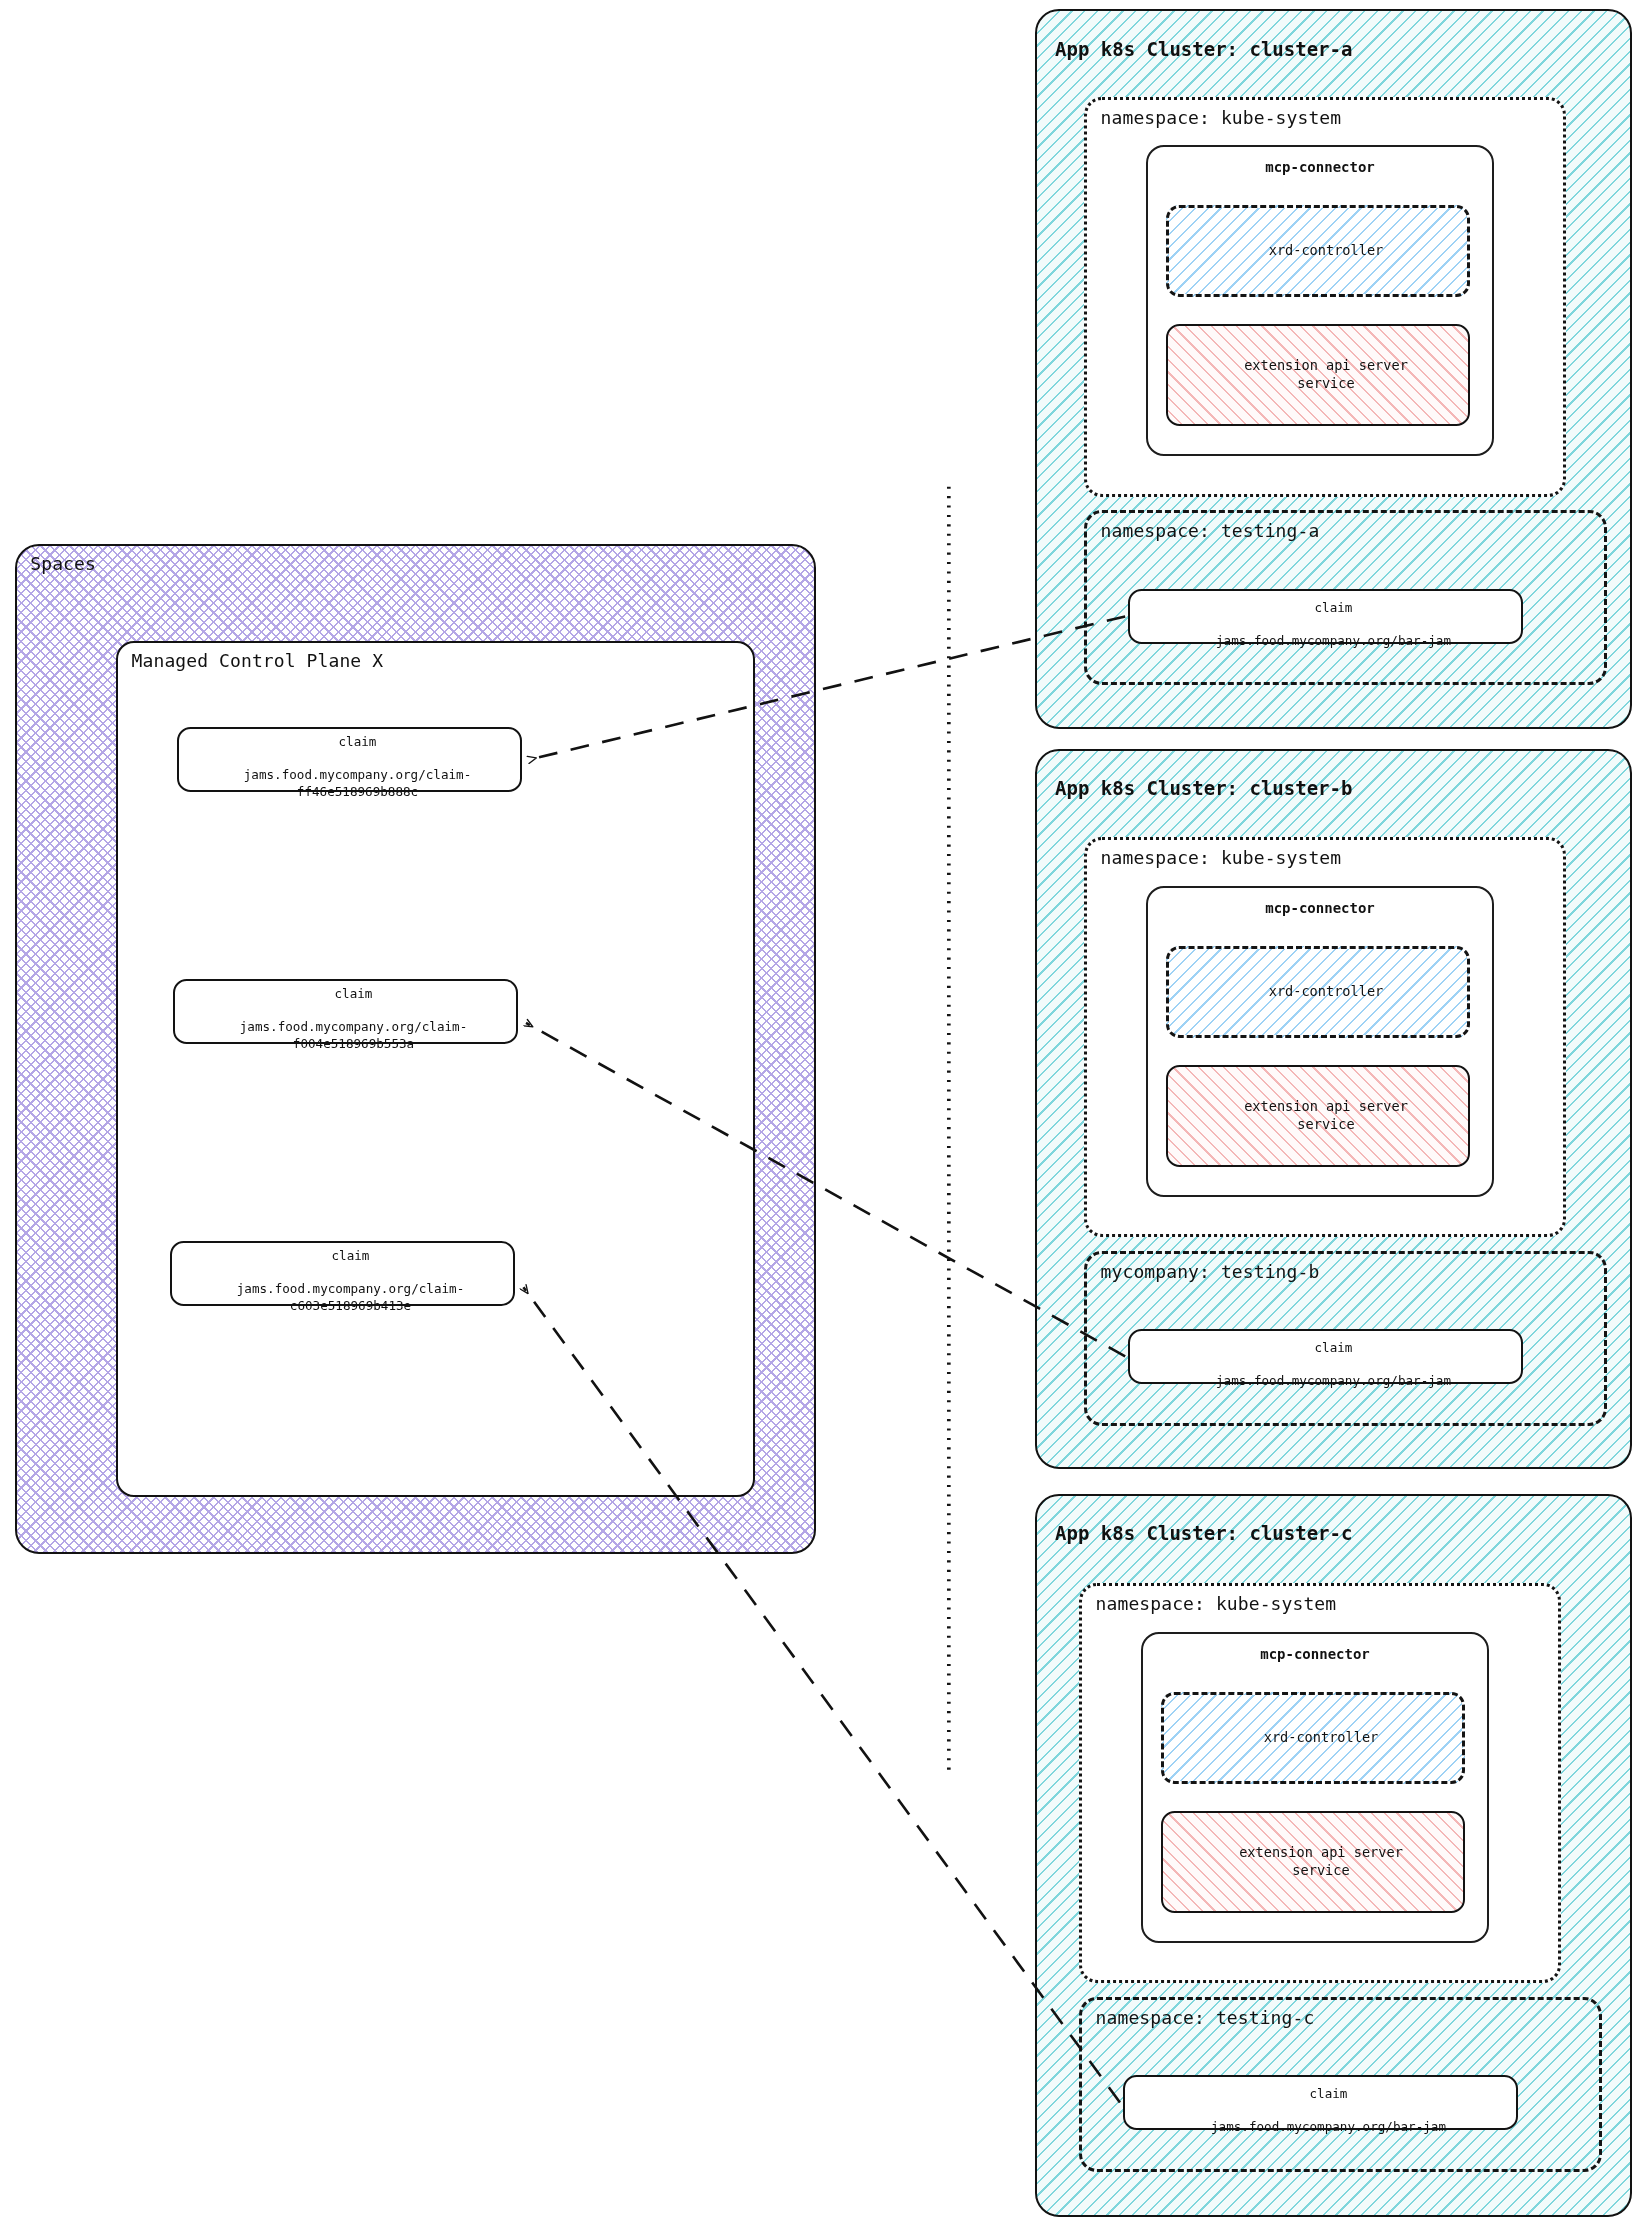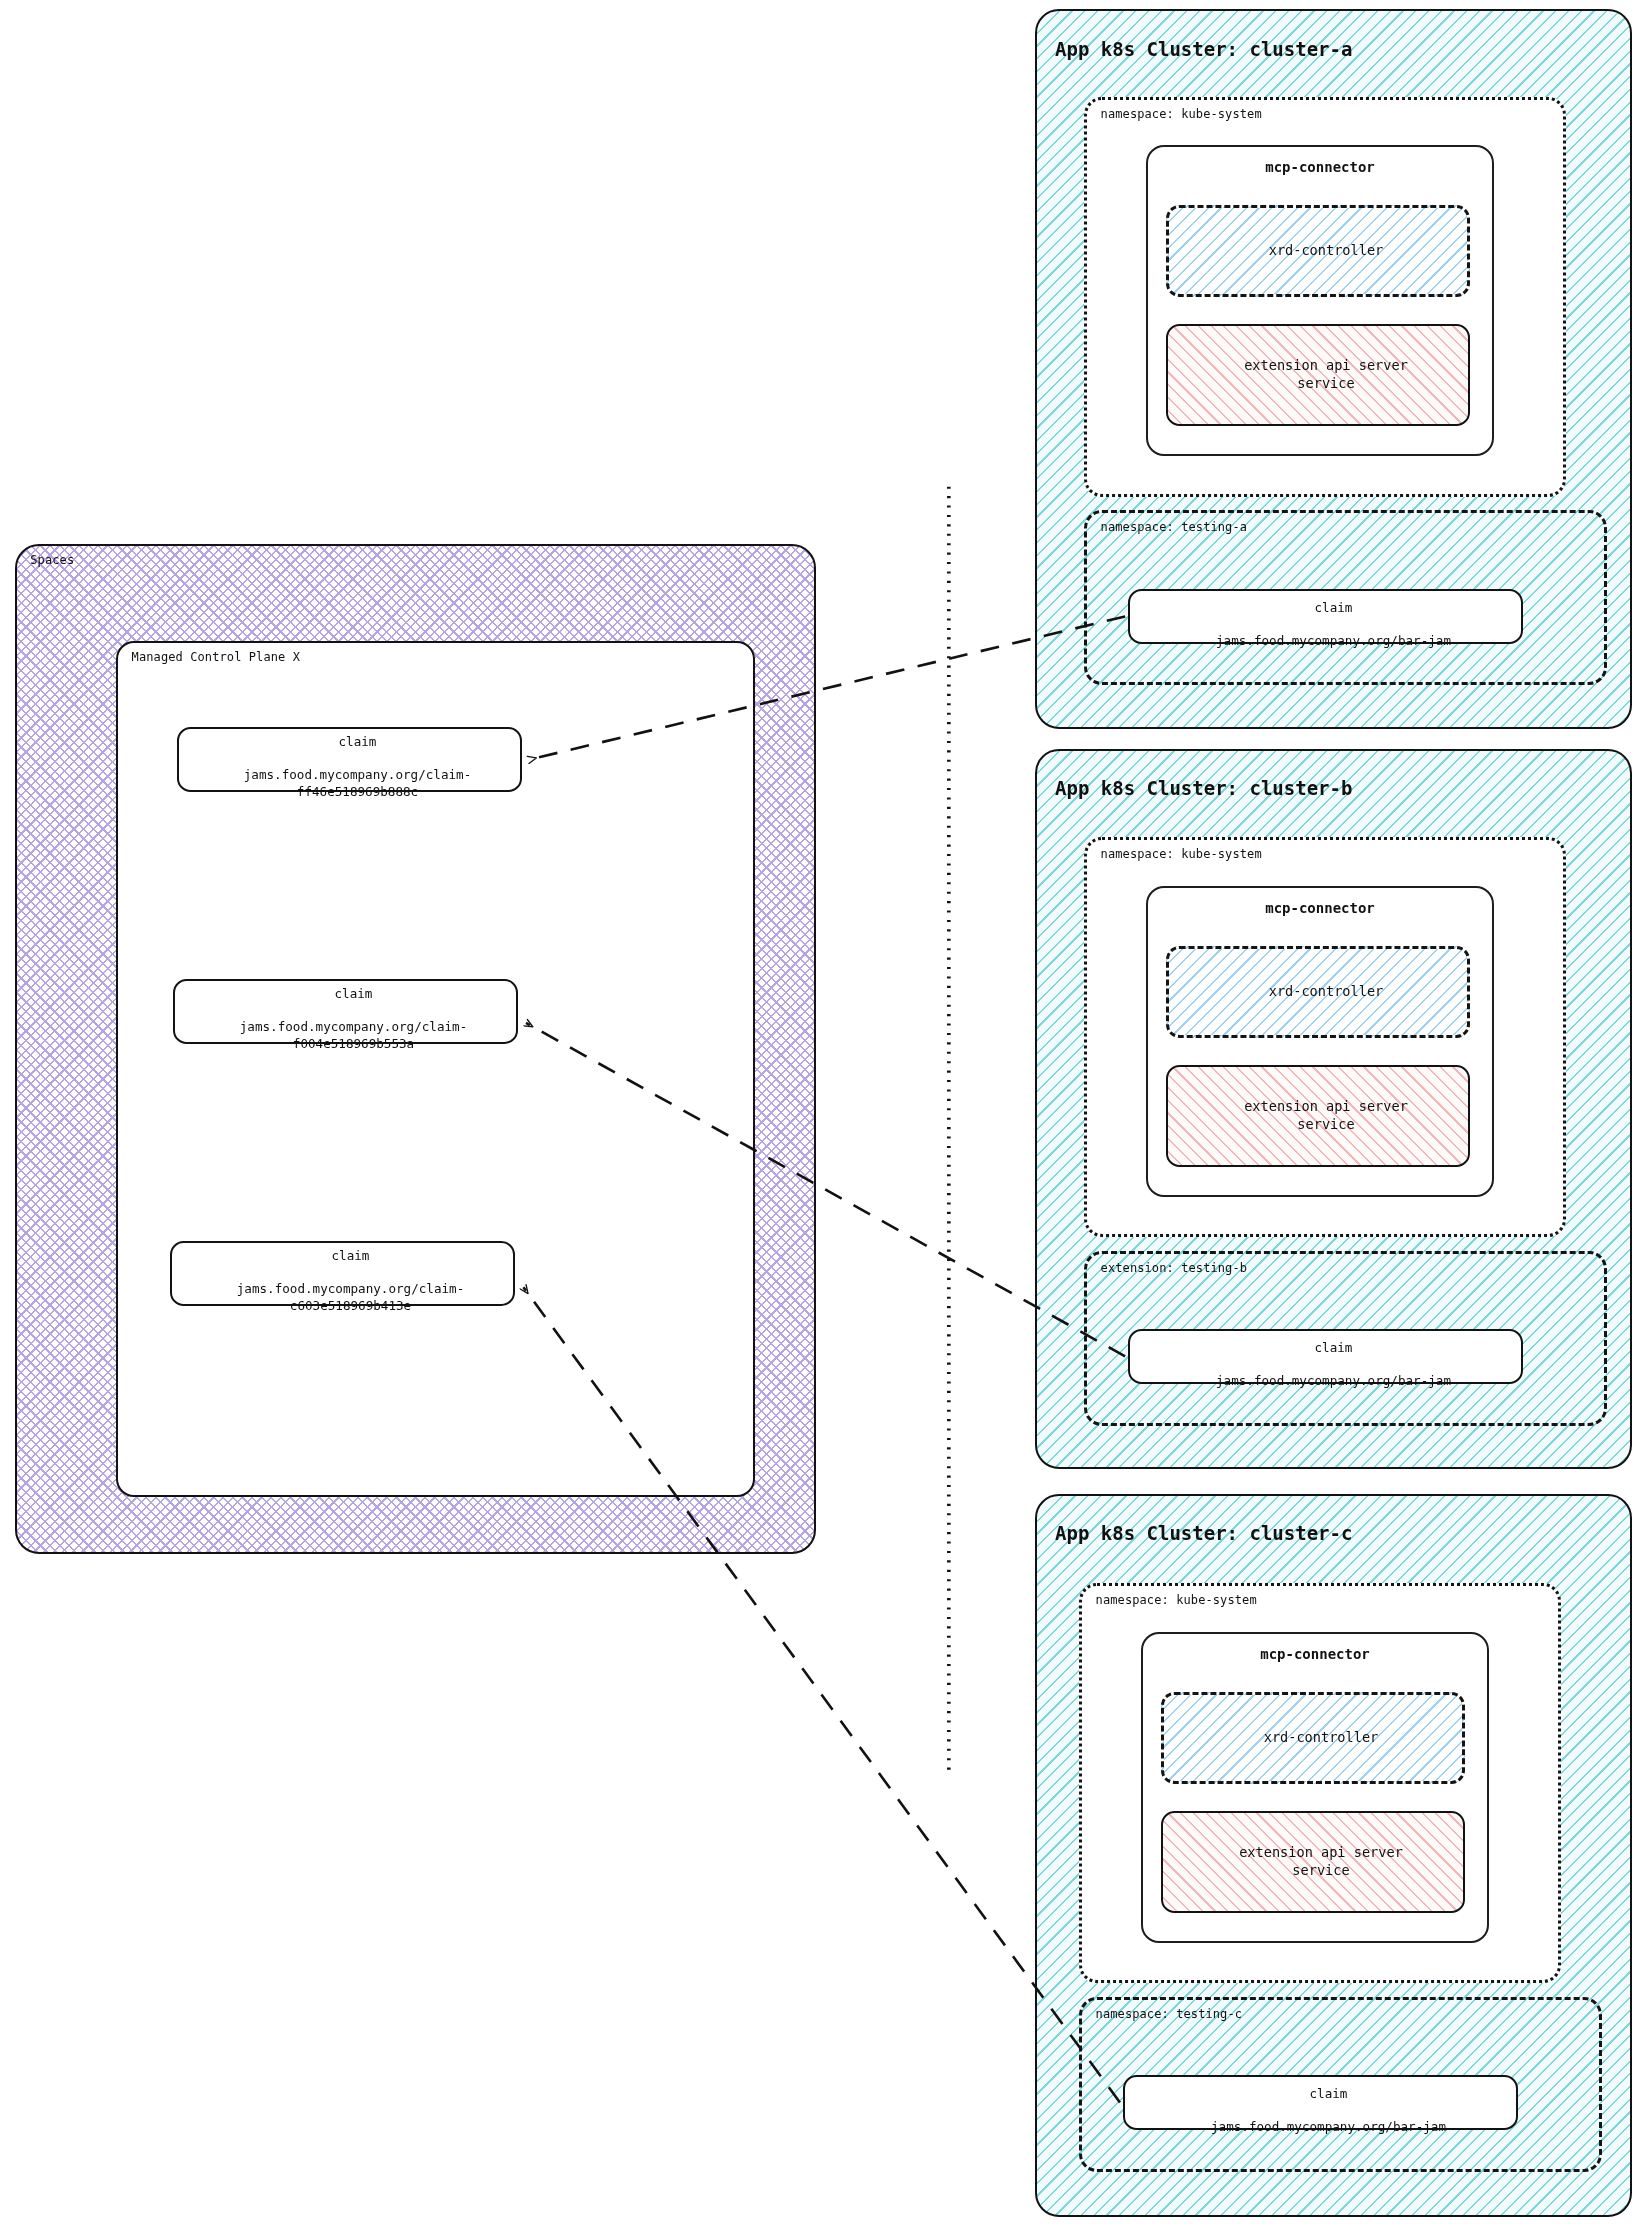--- a/index.html
+++ b/index.html
@@ -50,21 +50,21 @@
   }
   
   .hatch-pink-diag{
     background-color:#fffafa;
     background-image:repeating-linear-gradient(45deg,#f4b7b7 0 1.6px, rgba(0,0,0,0) 1.6px 9px);
   }
 
   
   .corner-label{
     position:absolute;left:13.6px;top:7.3px;
-    font-size:12px;letter-spacing:0.1px;white-space:nowrap;
+    font-size:18px;letter-spacing:0.1px;white-space:nowrap;
     color:#111;
   }
   .cluster-title{
     position:absolute;left:18px;top:8.4px;
     font-size:19px;font-weight:bold;white-space:nowrap;color:#111;margin-top:18px;
   }
   .mcp-title{
     position:absolute;left:0;right:0;top:11.5px;text-align:center;
     font-size:14px;font-weight:bold;color:#111;
   }
@@ -152,21 +152,21 @@
     <div class="mcp-title">mcp-connector</div>
   </div>
   <div class="box rnd-sm hatch-blue-diag dashed-b" style="left:1166px;top:946px;width:304px;height:92px;">
     <div class="node-label">xrd-controller</div>
   </div>
   <div class="box rnd-sm hatch-pink-diag solid-b" style="left:1166px;top:1065px;width:304px;height:102px;">
     <div class="node-label">extension api server
 service</div>
   </div>
   <div class="box rnd-md dashed-b" style="left:1084px;top:1251px;width:523px;height:175px;background:transparent;">
-    <div class="corner-label">extension: testing-b</div>
+    <div class="corner-label">mycompany: testing-b</div>
   </div>
   <div class="box rnd-sm fill-white solid-b" style="left:1128px;top:1329px;width:395px;height:55px;">
     <div class="node-label small">
       <span>claim</span><br>
       <span>jams.food.mycompany.org/bar-jam</span>
     </div>
   </div>
 
   <div class="box rnd-lg hatch-cyan-diag solid-b" style="left:1035px;top:1494px;width:597px;height:723px;">
     <div class="cluster-title">App k8s Cluster: cluster-c</div>

